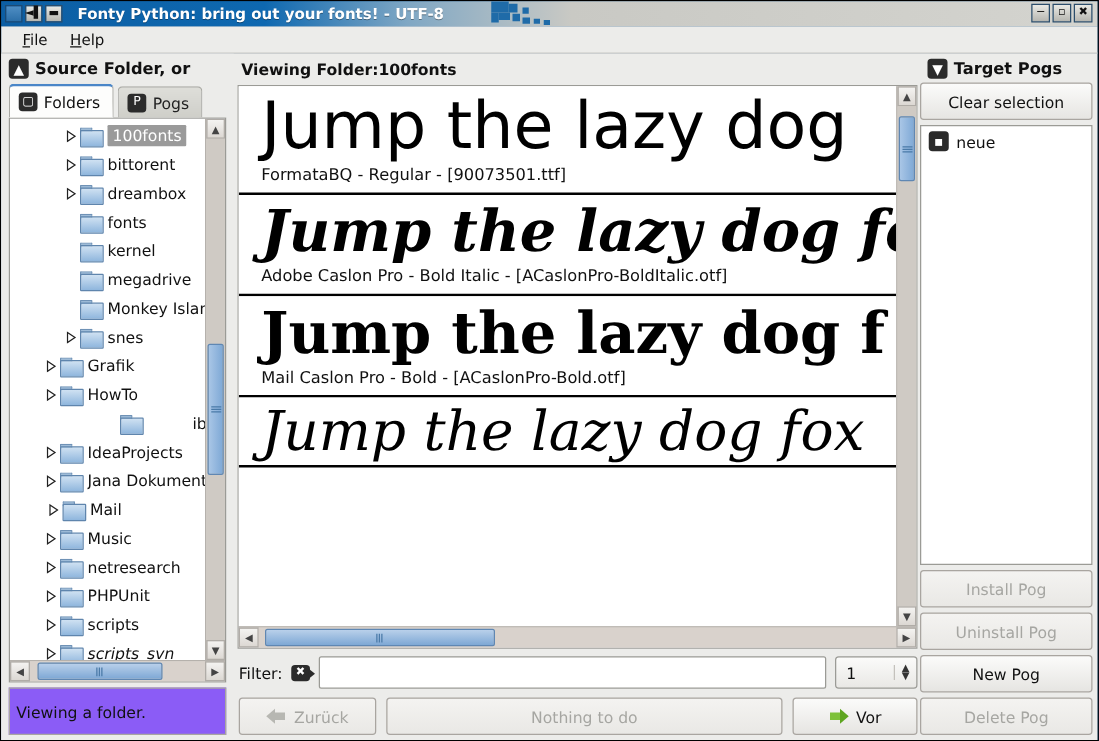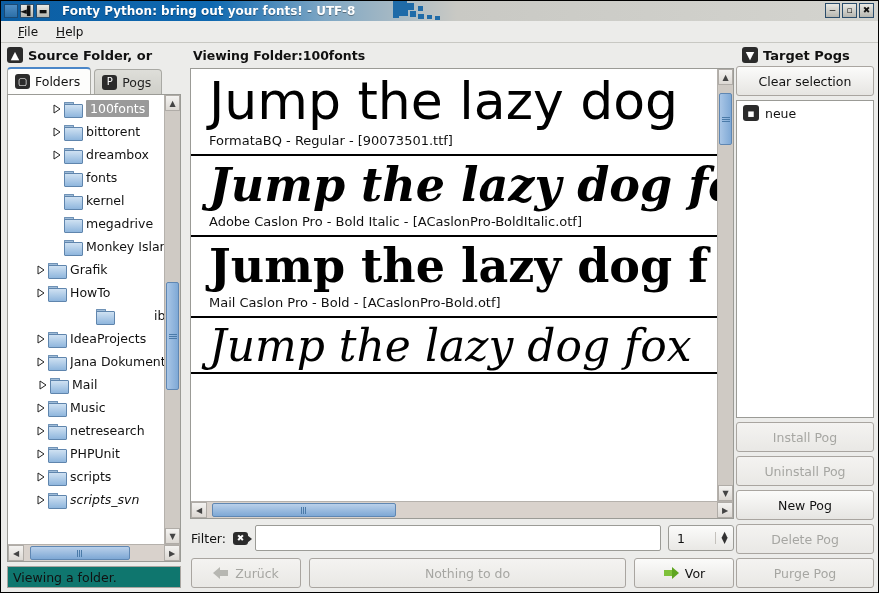--- a/index.html
+++ b/index.html
@@ -172,23 +172,23 @@
   .hsb-thumb {
     position: absolute; top: 1px; bottom: 1px; left: 0;
     background: linear-gradient(to bottom,#b9d0ea,#7ea8d5);
     border: 1px solid #5f87b3; border-radius: 2px;
     display: flex; align-items: center; justify-content: center;
   }
   .grip-h { display:flex; gap:1px; }
   .grip-h i { width:1px; height:7px; background:#4a7aa8; display:block; }
 
   #statusbar {
-    height: 22px; flex: 0 0 auto;
+    height: 38px; flex: 0 0 auto;
     margin: 4px 6px 4px 6px;
-    border: 1px solid #a9a5a0; background: #0f766e;
+    border: 1px solid #a9a5a0; background: #8b5cf6;
     display: flex; align-items: center; padding-left: 5px;
     font-size: 12.5px; color: #111;
   }
 
   
   #center-pane {
     flex: 1 1 auto; display: flex; flex-direction: column;
     min-width: 0; padding-right: 2px;
   }
   #viewing-label {
@@ -399,20 +399,29 @@
               <div class="trow" style="padding-left: 42px;">
                 <span class="tw"></span>
                 <span class="tfolder"></span>
                 <span class="tlabel">megadrive</span>
               </div>
               <div class="trow" style="padding-left: 42px;">
                 <span class="tw"></span>
                 <span class="tfolder"></span>
                 <span class="tlabel">Monkey Island</span>
               </div>
+              <div class="trow" style="padding-left: 42px;">
+                <span class="tw">
+                  <svg width="8" height="10" viewBox="0 0 8 10">
+                    <path d="M1 1 L7 5 L1 9 Z" fill="none" stroke="#222" stroke-width="1"></path>
+                  </svg>
+                </span>
+                <span class="tfolder"></span>
+                <span class="tlabel">snes</span>
+              </div>
               <div class="trow" style="padding-left: 26px;">
                 <span class="tw">
                   <svg width="8" height="10" viewBox="0 0 8 10">
                     <path d="M1 1 L7 5 L1 9 Z" fill="none" stroke="#222" stroke-width="1"></path>
                   </svg>
                 </span>
                 <span class="tfolder"></span>
                 <span class="tlabel">Grafik</span>
               </div>
               <div class="trow" style="padding-left: 26px;">
@@ -640,20 +649,17 @@
           </div>
           <div class="btn pog-btn disabled">
             <span>Uninstall Pog</span>
           </div>
           <div class="btn pog-btn">
             <span>New Pog</span>
           </div>
           <div class="btn pog-btn disabled">
             <span>Delete Pog</span>
           </div>
-          <div class="btn pog-btn disabled">
-            <span>Purge Pog</span>
-          </div>
         </div>
     </div>
 
   </div>
 </div>
 
 </body></html>

